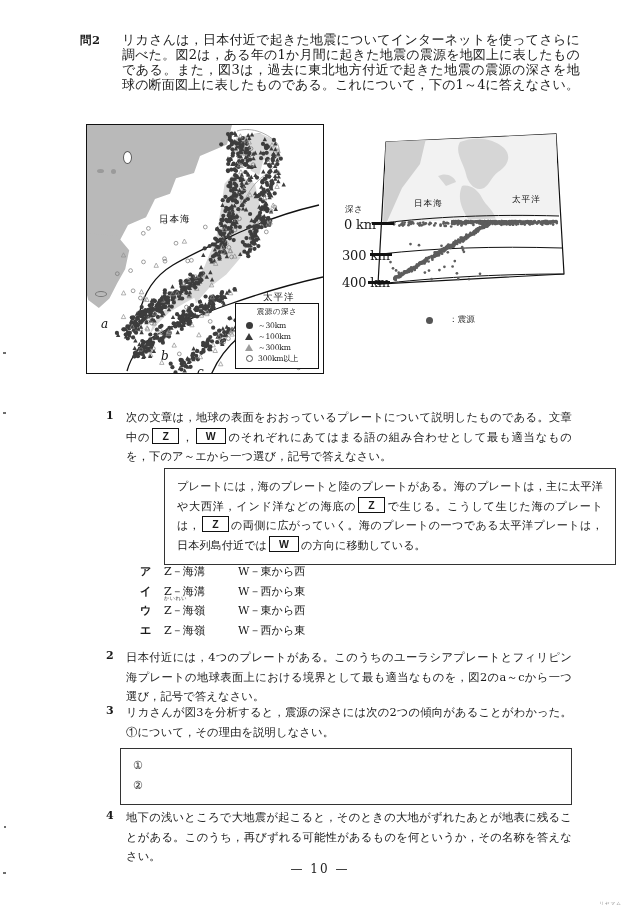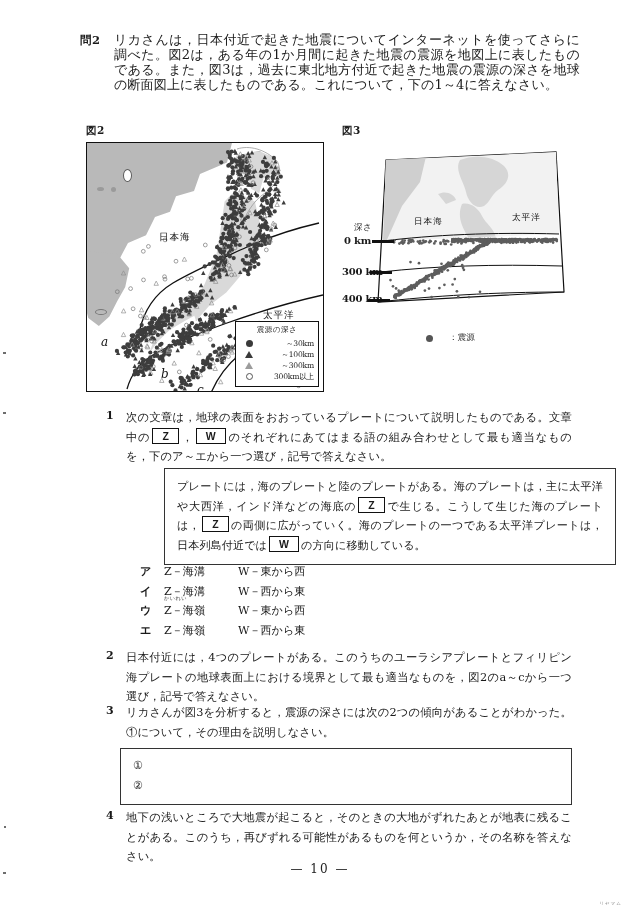--- a/index.html
+++ b/index.html
@@ -9,21 +9,21 @@
     background:#ffffff;
     font-family:"DejaVu Serif","Liberation Serif",serif;
     color:#1a1a1a;
     position:relative;
     overflow:hidden;
   }
   .page { position:absolute; inset:0; }
 
   
   .intro { position:absolute; left:80px; top:32px; width:500px; }
-  .intro-row { display:flex; align-items:flex-start; }
+  .intro-row { display:flex; align-items:flex-start;gap:8px; }
   .q-label { font-weight:700; font-size:11.5px; letter-spacing:.5px; width:34px; flex:0 0 34px; padding-top:1px; }
   .intro-body { font-size:13px; line-height:15px; letter-spacing:.15px; text-align:justify; }
 
   
   .figs { position:absolute; left:86px; top:124px; width:486px; height:268px; }
   .fig-cap { font-size:10.5px; font-weight:600; letter-spacing:.5px; margin-bottom:4px; }
 
   .fig2 { position:absolute; left:0; top:0; width:240px; }
   .fig3 { position:absolute; left:256px; top:0; width:230px; }
 
@@ -60,32 +60,32 @@
   .sea-label { position:absolute; font-size:9.5px; letter-spacing:1px; color:#111; }
 
   
   .legend2 {
     position:absolute; right:4px; bottom:4px; width:84px;
     border:1px solid #111; background:#fff; padding:3px 4px 4px 4px;
   }
   .legend2-title { font-size:7.6px; text-align:center; letter-spacing:.4px; margin-bottom:3px; }
   .legend2-row { display:flex; align-items:center; height:11px; font-size:7.6px; }
   .legend2-sym { width:18px; display:flex; justify-content:center; align-items:center; }
-  .legend2-txt { flex:1; text-align:right; letter-spacing:-.2px; }
+  .legend2-txt { flex:1; letter-spacing:-.2px; }
   .sym-dot { width:7px; height:7px; border-radius:50%; background:#3a3a3a; display:block; }
   .sym-tri-f { width:0; height:0; border-left:4px solid transparent; border-right:4px solid transparent; border-bottom:7px solid #3a3a3a; display:block; }
   .sym-tri-o { width:0; height:0; border-left:4px solid transparent; border-right:4px solid transparent; border-bottom:7px solid #9c9c9c; display:block; }
   .sym-circ-o { width:7px; height:7px; border-radius:50%; border:1px solid #555; display:block; }
 
   .abc { position:absolute; font-size:12px; font-style:italic; font-family:"DejaVu Serif",serif; color:#111; }
 
   
   .fig3box { position:relative; width:228px; height:200px; }
   .depth-word { position:absolute; left:0; top:78px; font-size:8.6px; letter-spacing:.3px; }
-  .depth-tick { position:absolute; left:0; font-size:10px; letter-spacing:-.2px;font-weight:bold; }
+  .depth-tick { position:absolute; left:0; font-size:13px; letter-spacing:-.2px; }
   .tickbar { position:absolute; height:3px; background:#111; }
   .fig3-legend { position:absolute; left:84px; bottom:-2px; font-size:8.6px; display:flex; align-items:center; gap:16px; }
   .fig3-legend .d { width:7px; height:7px; border-radius:50%; background:#555; display:inline-block; }
 
   
   .qblock { position:absolute; left:106px; width:466px; }
   .qrow { display:flex; align-items:flex-start; }
   .qnum { width:20px; flex:0 0 20px; font-size:11px; font-weight:600; padding-top:1px; }
   .qtext { font-size:11.3px; line-height:19.5px; letter-spacing:.1px; text-align:justify; }
   .boxed-letter {
@@ -144,21 +144,20 @@
   <div class="intro">
     <div class="intro-row">
       <div class="q-label">問2</div>
       <div class="intro-body">リカさんは，日本付近で起きた地震についてインターネットを使ってさらに調べた。図2は，ある年の1か月間に起きた地震の震源を地図上に表したものである。また，図3は，過去に東北地方付近で起きた地震の震源の深さを地球の断面図上に表したものである。これについて，下の1～4に答えなさい。</div>
     </div>
   </div>
 
   <div class="figs">
 
     <div class="fig2">
-      <div class="fig-cap">図2</div>
       <div class="map2">
         <div class="asia"></div>
         <div class="korea"></div>
         <div class="isleA"></div>
         <div class="isleB"></div>
         <div class="isleC"></div>
         <div class="isleD"></div>
 
         <div class="jp jp-hok"></div>
         <div class="jp jp-hon"></div>
@@ -1360,21 +1359,20 @@
             <span class="legend2-sym">
                 <span class="sym-circ-o"></span>
               </span>
             <span class="legend2-txt">300km以上</span>
           </div>
         </div>
       </div>
     </div>
 
     <div class="fig3">
-      <div class="fig-cap">図3</div>
       <div class="fig3box">
         <svg width="228" height="200" style="position:absolute;left:0;top:0;">
 
           <path d="M44,18 L214,10 L222,150 L36,160 Z" fill="#ffffff" stroke="#111" stroke-width="1.2"></path>
 
           <clipPath id="topclip">
               <path d="M44,18 L214,10 L217,92 L41,99 Z"></path>
             </clipPath>
           <g clip-path="url(#topclip)">
             <rect x="36" y="6" width="190" height="100" fill="#f2f2f2"></rect>
@@ -2208,21 +2206,21 @@
               <circle cx="112.8" cy="137.1" r="1.35" fill="#5d5d5d"></circle>
               <circle cx="72.7" cy="146.0" r="1.35" fill="#5d5d5d"></circle>
               <circle cx="102.4" cy="142.8" r="1.35" fill="#5d5d5d"></circle>
               <circle cx="99.5" cy="121.8" r="1.35" fill="#5d5d5d"></circle>
               <circle cx="110.6" cy="142.5" r="1.35" fill="#5d5d5d"></circle>
               <circle cx="68.5" cy="120.1" r="1.35" fill="#5d5d5d"></circle>
               <circle cx="114.9" cy="149.3" r="1.35" fill="#5d5d5d"></circle>
             </g>
         </svg>
 
-        <div class="depth-word" style="left:12px; top:80px;">深さ</div>
+        <div class="depth-word" style="left:3px; top:80px;">深さ</div>
         <div class="depth-tick" style="left:2px; top:93px;">0 km</div>
         <div class="depth-tick" style="left:0px; top:124px;">300 km</div>
         <div class="depth-tick" style="left:0px; top:151px;">400 km</div>
         <div class="tickbar" style="left:30px; top:98px; width:22px;"></div>
         <div class="tickbar" style="left:28px; top:129px; width:22px;"></div>
         <div class="tickbar" style="left:26px; top:157px; width:22px;"></div>
 
         <div class="sea-label" style="left:72px; top:74px; font-size:8.6px;">日本海</div>
         <div class="sea-label" style="left:170px; top:70px; font-size:8.6px;">太平洋</div>
 

